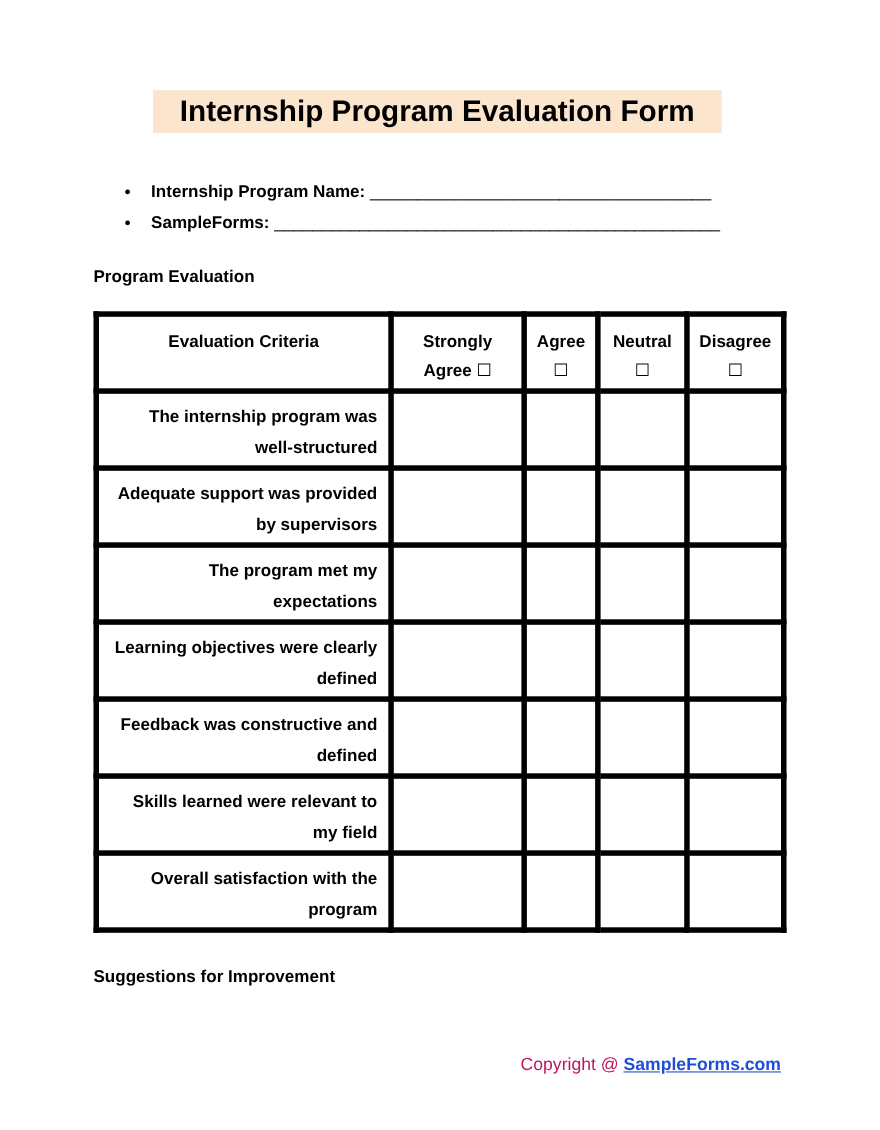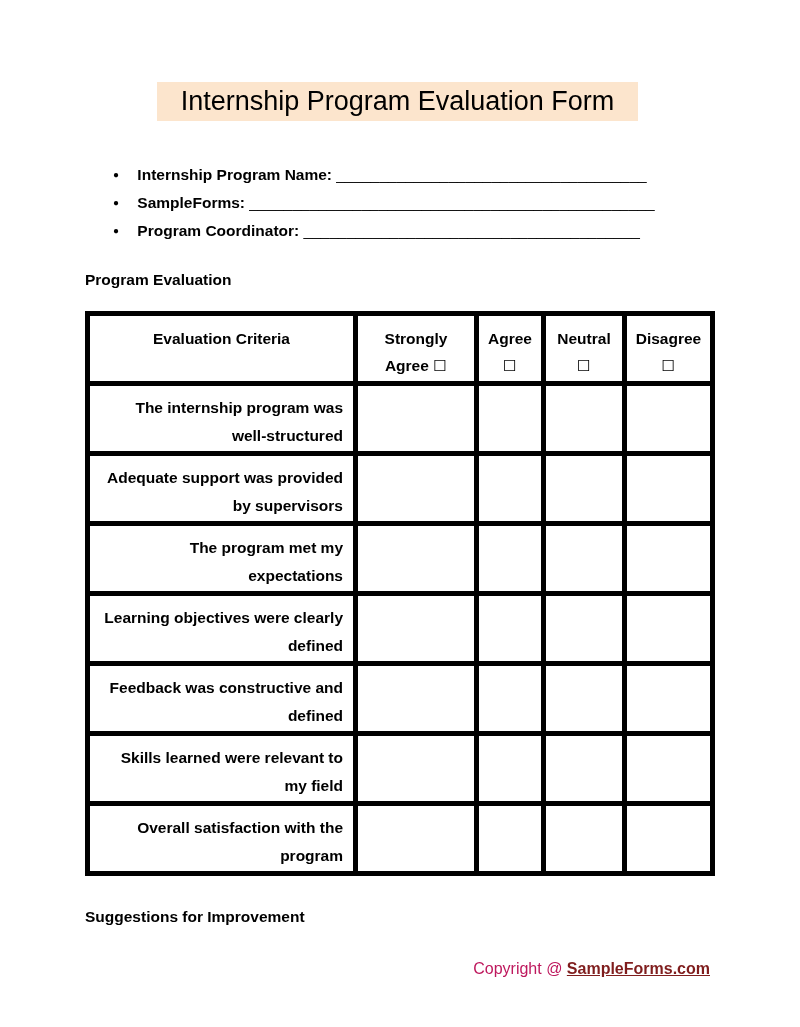--- a/index.html
+++ b/index.html
@@ -13,21 +13,21 @@
     padding: 82px 90px 0 85px;
     overflow: hidden;
   }
   .title-wrap {
     text-align: center;
     margin-bottom: 40px;
   }
   .title-highlight {
     display: inline-block;
     font-size: 27px;
-    font-weight: normal;
+    font-weight: bold;
     line-height: 1.3;
     padding: 2px 24px;
   }
   .section-heading {
     font-size: 15.5px;
     font-weight: bold;
     margin-bottom: 22px;
   }
   .fields {
     list-style: none;
@@ -118,24 +118,20 @@
 
   <ul class="fields">
     <li class="field-item">
       <span>Internship Program Name:</span>
       <span class="field-blank">____________________________________</span>
     </li>
     <li class="field-item">
       <span>SampleForms:</span>
       <span class="field-blank">_______________________________________________</span>
     </li>
-    <li class="field-item">
-      <span>Program Coordinator:</span>
-      <span class="field-blank">_______________________________________</span>
-    </li>
   </ul>
 
   <div class="section-heading">Program Evaluation</div>
 
   <table class="eval-table">
     <colgroup>
       <col class="c0">
         <col class="c1">
         <col class="c2">
         <col class="c3">
@@ -214,16 +210,16 @@
         <td></td>
         <td></td>
         <td></td>
       </tr>
     </tbody>
   </table>
 
   <div class="suggestions-heading">Suggestions for Improvement</div>
 
   <div class="footer">
-    <span class="copyright">Copyright @ </span><a class="sf-link" style="color: #7f1d1d;">SampleForms.com</a>
+    <span class="copyright">Copyright @ </span><a class="sf-link" style="color: #1d4ed8;">SampleForms.com</a>
   </div>
 
 </div>
 
 </body></html>

